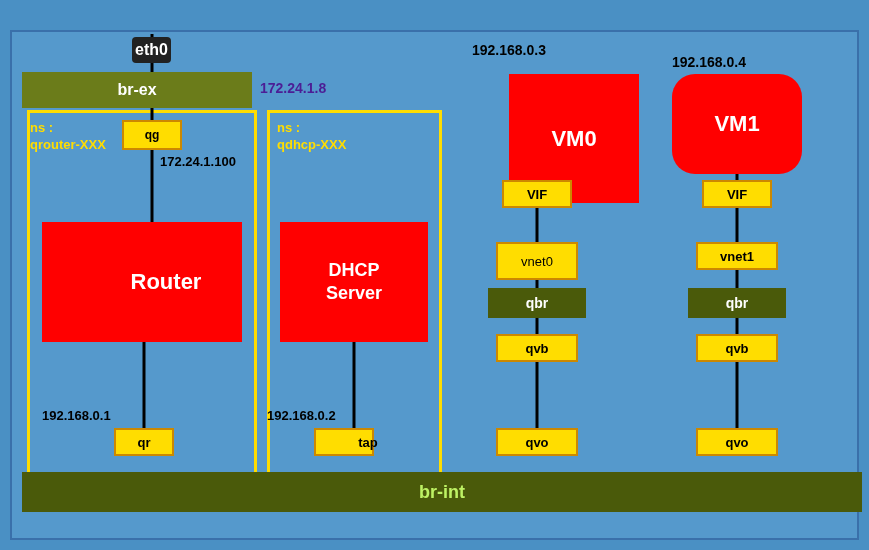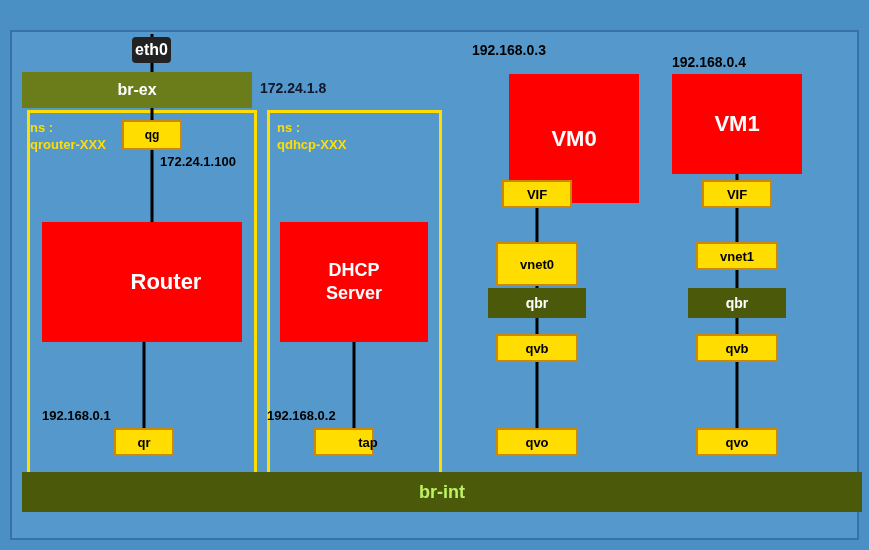--- a/index.html
+++ b/index.html
@@ -54,21 +54,21 @@
       color: white;
       font-weight: bold;
       font-size: 16px;
     }
 
     
     .ip-172-label {
       position: absolute;
       top: 48px;
       left: 248px;
-      color: #0f172a;
+      color: #4c1d95;
       font-weight: bold;
       font-size: 14px;
     }
 
     
     .ns-qrouter-label {
       position: absolute;
       top: 88px;
       left: 18px;
       color: #ffdd00;
@@ -210,20 +210,21 @@
       position: absolute;
       top: 42px;
       left: 660px;
       width: 130px;
       height: 100px;
       background: red;
       display: flex;
       align-items: center;
       justify-content: center;
       z-index: 15;
+      border-radius: 23px;
     }
     .vm1-box span {
       color: white;
       font-weight: bold;
       font-size: 22px;
     }
 
     
     .vm0-ip {
       position: absolute;
@@ -276,27 +277,27 @@
       color: black;
       z-index: 20;
     }
 
     
     .vnet0-box {
       position: absolute;
       top: 210px;
       left: 484px;
       width: 82px;
-      height: 44px;
-      background: #ffdd00;
-      border: 2px solid #cc8800;
-      display: flex;
-      align-items: center;
-      justify-content: center;
-      font-weight: bold;
+      height: 38px;
+      background: #ffdd00;
+      border: 2px solid #cc8800;
+      display: flex;
+      align-items: center;
+      justify-content: center;
+      font-weight: normal;
       font-size: 13px;
       color: black;
       z-index: 20;
     }
     .vnet1-box {
       position: absolute;
       top: 210px;
       left: 684px;
       width: 82px;
       height: 28px;

